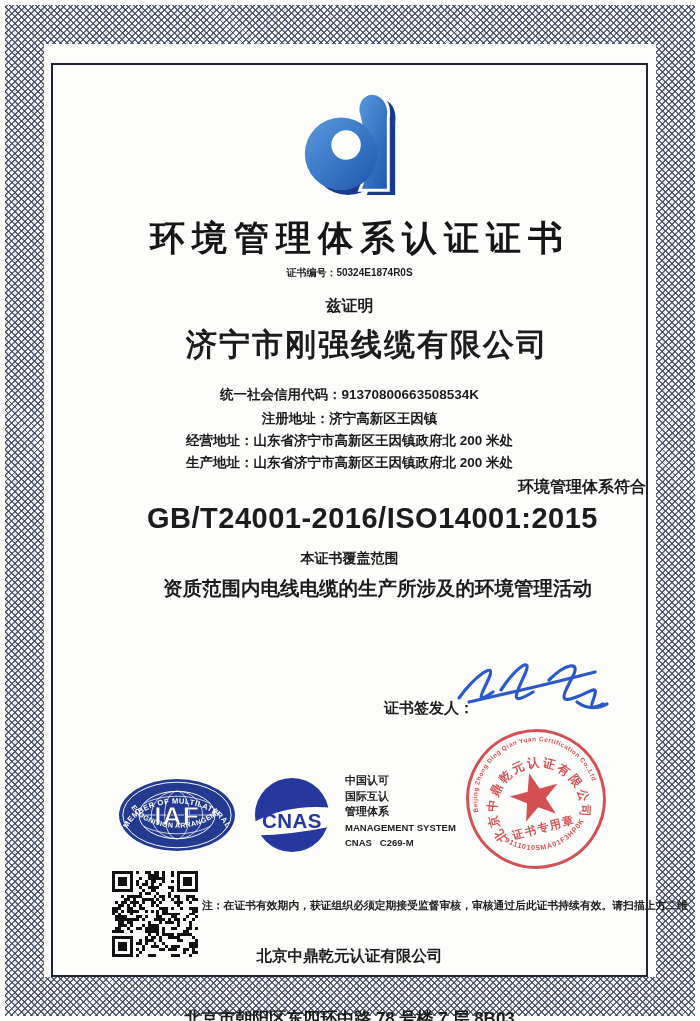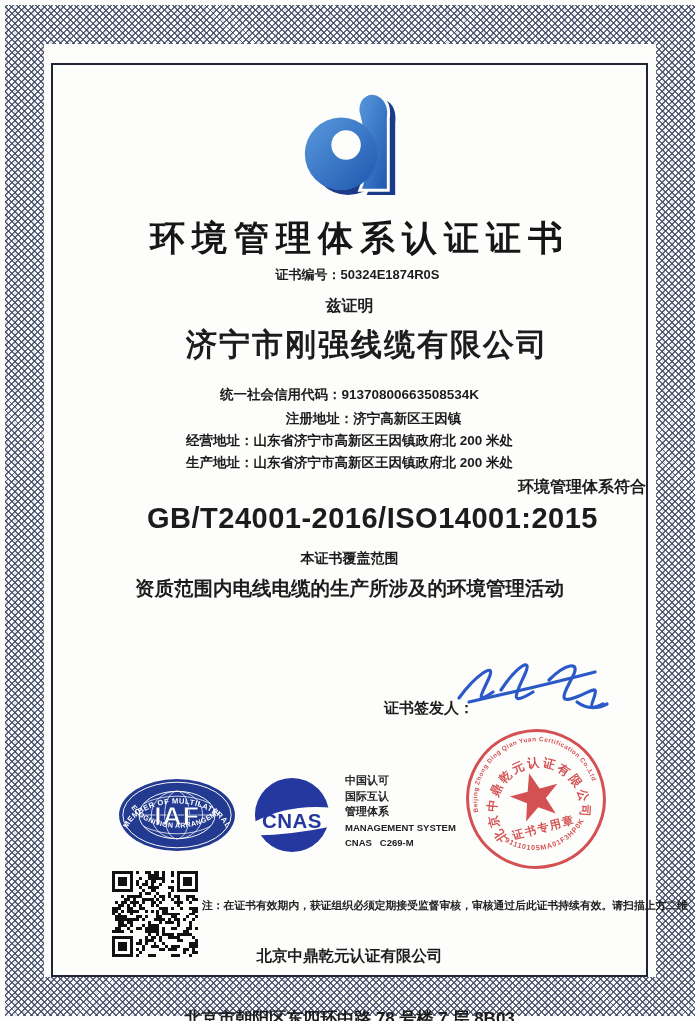--- a/index.html
+++ b/index.html
@@ -25,30 +25,30 @@
   .sc-right {top:44px;bottom:44px;right:32px;width:22px;background-image:radial-gradient(ellipse 10px 17px at 0% 50%, #fdfdfc 62%, rgba(0,0,0,0) 63%);background-size:22px 43px;}
   
   .frame{
     position:absolute;left:51px;top:63px;width:597px;height:914px;
     border:2.5px solid #1e2636;background:#fdfdfc;
   }
   .abs{position:absolute;}
   .cx{left:0;width:100%;text-align:center;}
   
   .title{top:150px;font-size:35px;font-weight:bold;letter-spacing:7px;padding-left:21px;color:#161616;}
-  .certno{top:201px;font-size:13px;font-weight:bold;margin-left:8px;}
+  .certno{top:201px;font-size:10px;font-weight:bold;}
   .attest{top:231px;font-size:16px;font-weight:600;}
   .company{top:259px;font-size:31px;font-weight:bold;letter-spacing:2px;padding-left:36px;}
   .credit{top:321px;font-size:13.5px;font-weight:bold;}
   .addr{font-size:13.5px;font-weight:bold;}
-  .a0{top:345px;margin-left:24px;} .a1{top:367px;} .a2{top:389px;}
+  .a0{top:345px;} .a1{top:367px;} .a2{top:389px;}
   .conform{top:412px;font-size:16px;font-weight:600;text-align:right;}
   .standard{top:437px;font-size:29px;font-weight:bold;letter-spacing:.5px;margin-left:23px;}
   .scopelabel{top:485px;font-size:14px;font-weight:600;}
-  .scope{top:510px;font-size:19.5px;font-weight:bold;}
+  .scope{top:510px;font-size:19.5px;font-weight:bold;margin-left:28px;}
   .dates{left:62px;top:625px;font-size:13.5px;font-weight:bold;line-height:23px;}
   .dates .row span.lab{display:inline-block;}
   .dates .row span.val{margin-left:12px;}
   .issuer{left:331px;top:634px;font-size:15px;font-weight:bold;}
   .acc-text{left:292px;top:708px;font-size:11px;font-weight:bold;line-height:15.5px;color:#222;}
   .acc-text .en{font-size:9.5px;white-space:pre;}
   .note{left:149px;top:831px;width:460px;font-size:10.8px;font-weight:bold;line-height:18.5px;color:#222;white-space:nowrap;}
   .fcompany{top:881px;font-size:15.5px;font-weight:bold;}
   .faddress{top:942px;font-size:17px;font-weight:bold;}
   svg text{font-family:"Liberation Sans","DejaVu Sans",sans-serif;}

